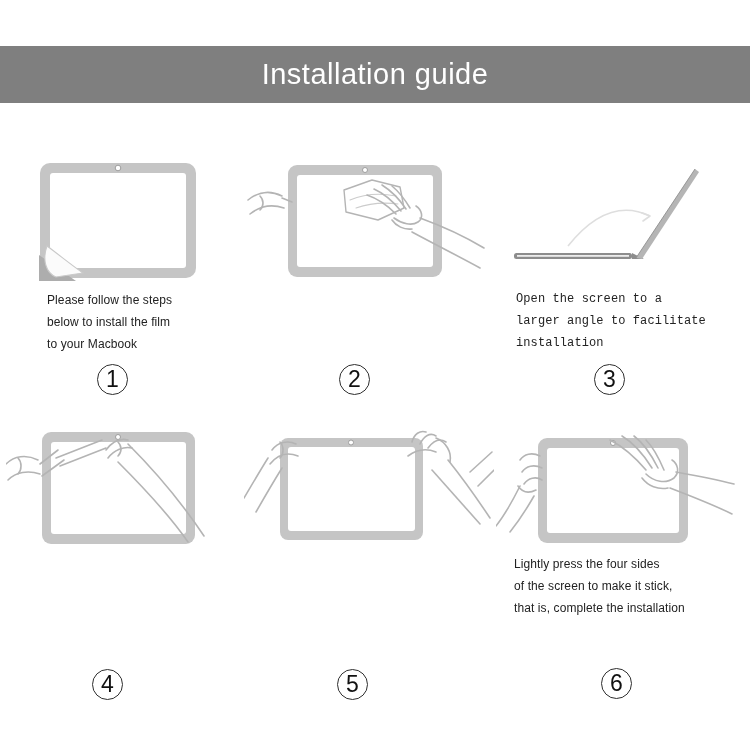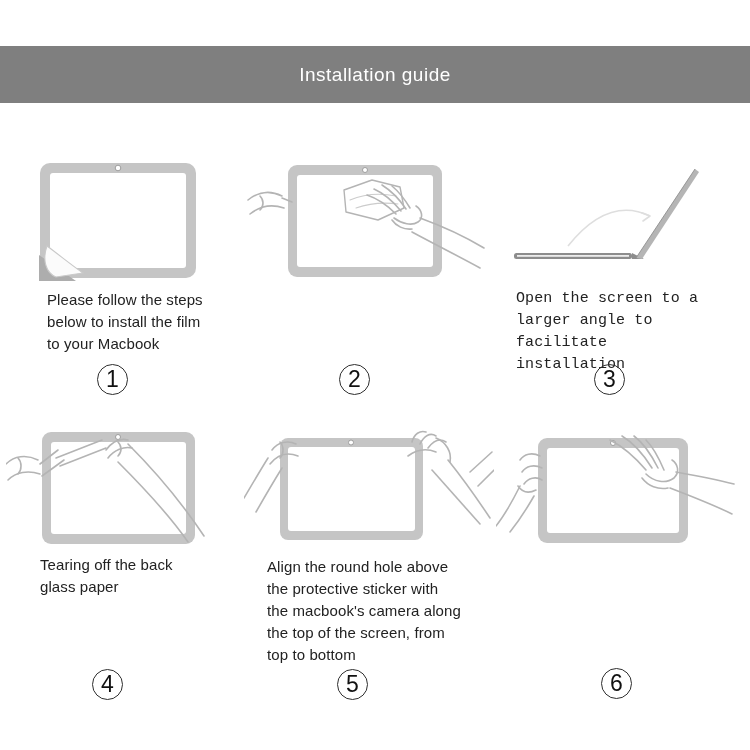--- a/index.html
+++ b/index.html
@@ -5,24 +5,24 @@
   html,body{margin:0;padding:0;background:#fff;}
   .canvas{
     position:relative;width:750px;height:750px;background:#ffffff;
     font-family:"Liberation Sans", sans-serif;overflow:hidden;
   }
   .header{
     position:absolute;top:46px;left:0;width:750px;height:57px;
     background:#7f7f7f;display:flex;align-items:center;justify-content:center;
   }
   .header .title{
-    color:#ffffff;font-size:19px;font-weight:400;letter-spacing:0.5px;
+    color:#ffffff;font-size:29px;font-weight:400;letter-spacing:0.5px;
   }
   .step-text{
-    position:absolute;font-size:15px;line-height:22px;color:#222222;
+    position:absolute;font-size:12px;line-height:22px;color:#222222;
     white-space:pre-line;letter-spacing:0.1px;
   }
   .num-circle{
     position:absolute;width:31px;height:31px;border:1.6px solid #2e2e2e;
     border-radius:50%;display:flex;align-items:center;justify-content:center;
     font-size:23px;color:#111;box-sizing:border-box;
   }
   .illus{position:absolute;}
   svg{display:block;}
   .hand{stroke:#b4b4b4;stroke-width:1.6;fill:none;stroke-linecap:round;stroke-linejoin:round;}
@@ -187,27 +187,23 @@
       </g>
     </svg>
   </div>
 
   <div class="step-text" id="t1">Please follow the steps
 below to install the film
 to your Macbook</div>
   <div class="step-text" id="t3">Open the screen to a
 larger angle to facilitate
 installation</div>
-  <div class="step-text" id="t4">Tearing off the back
-glass paper</div>
-  <div class="step-text" id="t5">Align the round hole above
-the protective sticker with
-the macbook's camera along
-the top of the screen, from
-top to bottom</div>
+  <div class="step-text" id="t6">Lightly press the four sides
+of the screen to make it stick,
+that is, complete the installation</div>
 
   <div class="num-circle" id="c1">1</div>
   <div class="num-circle" id="c2">2</div>
   <div class="num-circle" id="c3">3</div>
   <div class="num-circle" id="c4">4</div>
   <div class="num-circle" id="c5">5</div>
   <div class="num-circle" id="c6">6</div>
 
 </div>
 

